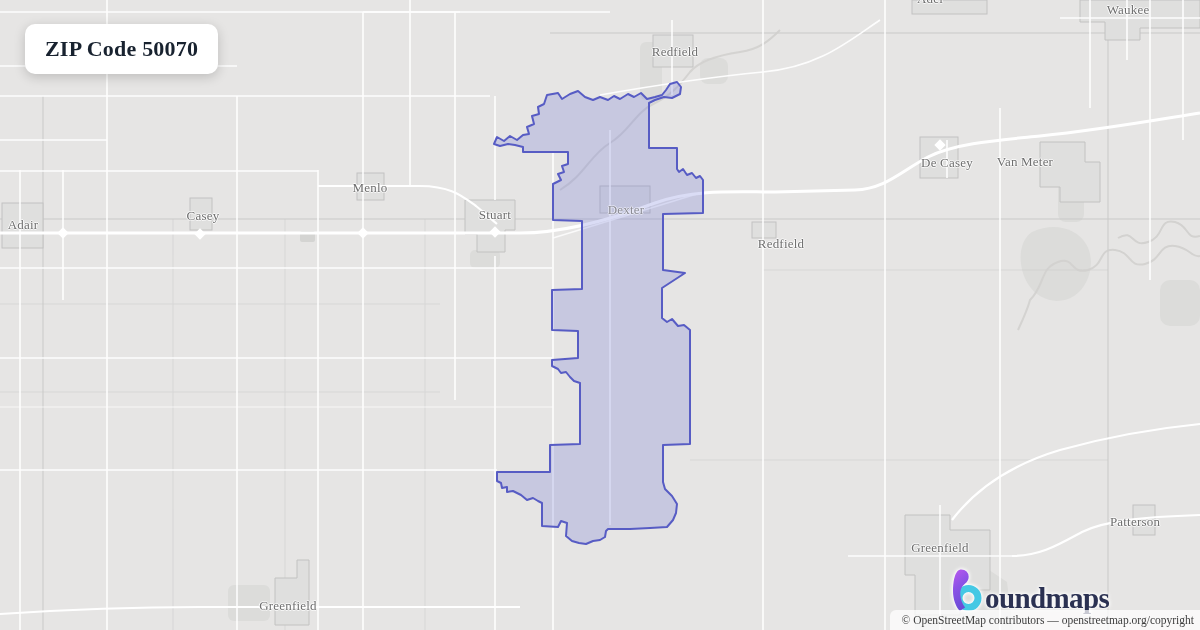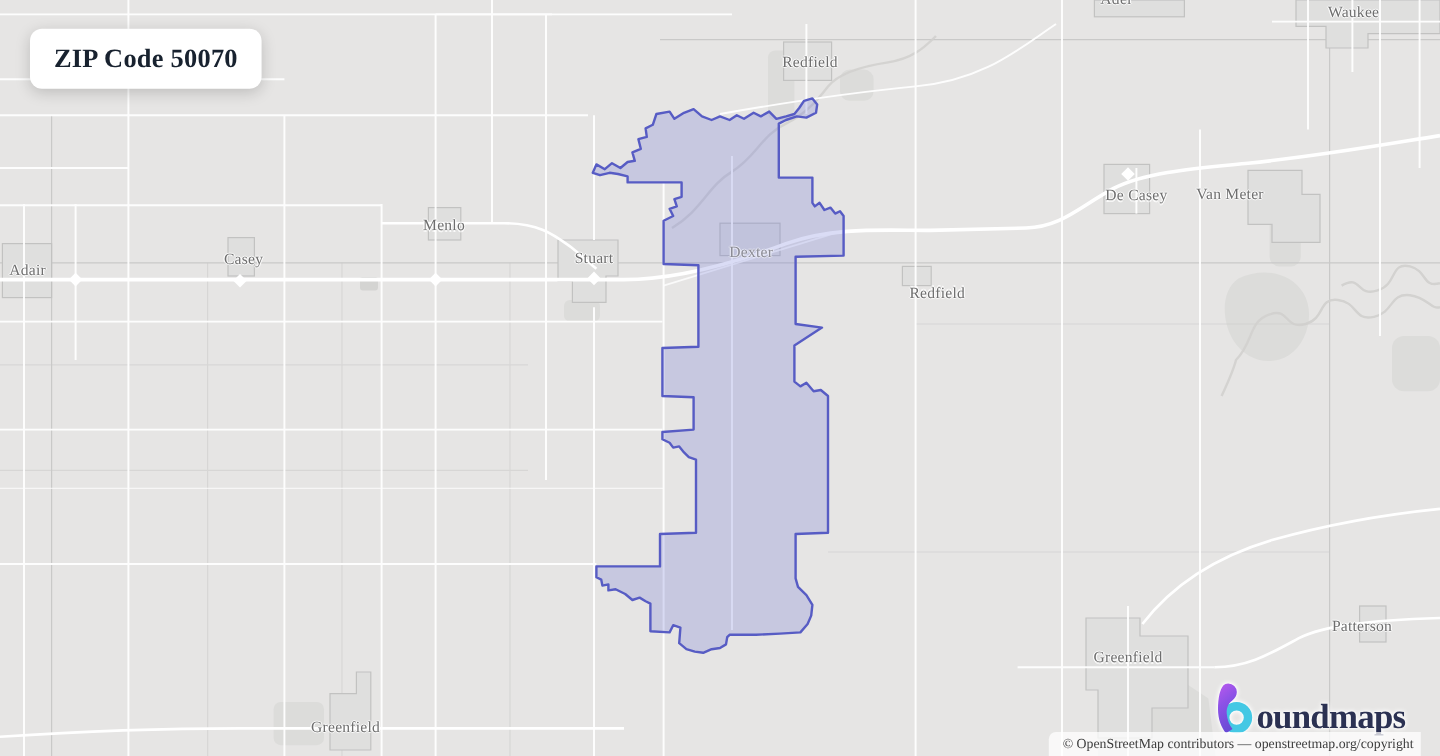--- a/index.html
+++ b/index.html
@@ -18,31 +18,31 @@
   .citylabel.muted{color:#8b8b94;
     text-shadow:0 1px 0 rgba(235,236,248,.8),0 -1px 0 rgba(235,236,248,.8),
                 1px 0 0 rgba(235,236,248,.8),-1px 0 0 rgba(235,236,248,.8);}
   .badge{
     position:absolute;left:25px;top:24px;z-index:3;
     background:#ffffff;border-radius:10px;padding:12px 20px;
     box-shadow:0 3px 12px rgba(0,0,0,.18);
     font-size:22px;font-weight:700;color:#18222f;letter-spacing:.2px;
   }
   .logo{
-    position:absolute;left:1014px;top:569px;z-index:3;
+    position:absolute;left:952px;top:569px;z-index:3;
     display:flex;align-items:flex-end;
     filter:drop-shadow(0 0 2px rgba(255,255,255,.9)) drop-shadow(0 0 1px rgba(255,255,255,.9));
   }
   .logo .mark{display:block;margin-right:1px;}
   .logo .word{
     font-size:29px;font-weight:700;color:#2b3152;letter-spacing:-.6px;
     line-height:1;position:relative;top:1px;
   }
   .attribution{
-    position:absolute;right:16px;bottom:0;z-index:3;height:20px;line-height:20px;
+    position:absolute;right:0;bottom:0;z-index:3;height:20px;line-height:20px;
     background:rgba(255,255,255,.74);border-top-left-radius:6px;
     padding:0 6px 0 12px;font-size:11.5px;color:#3d3d3d;white-space:nowrap;margin-top:24px;
   }
 </style>
 </head>
 <body>
 
 <div class="stage">
 
   <svg class="map-svg" width="1200" height="630" viewBox="0 0 1200 630">

